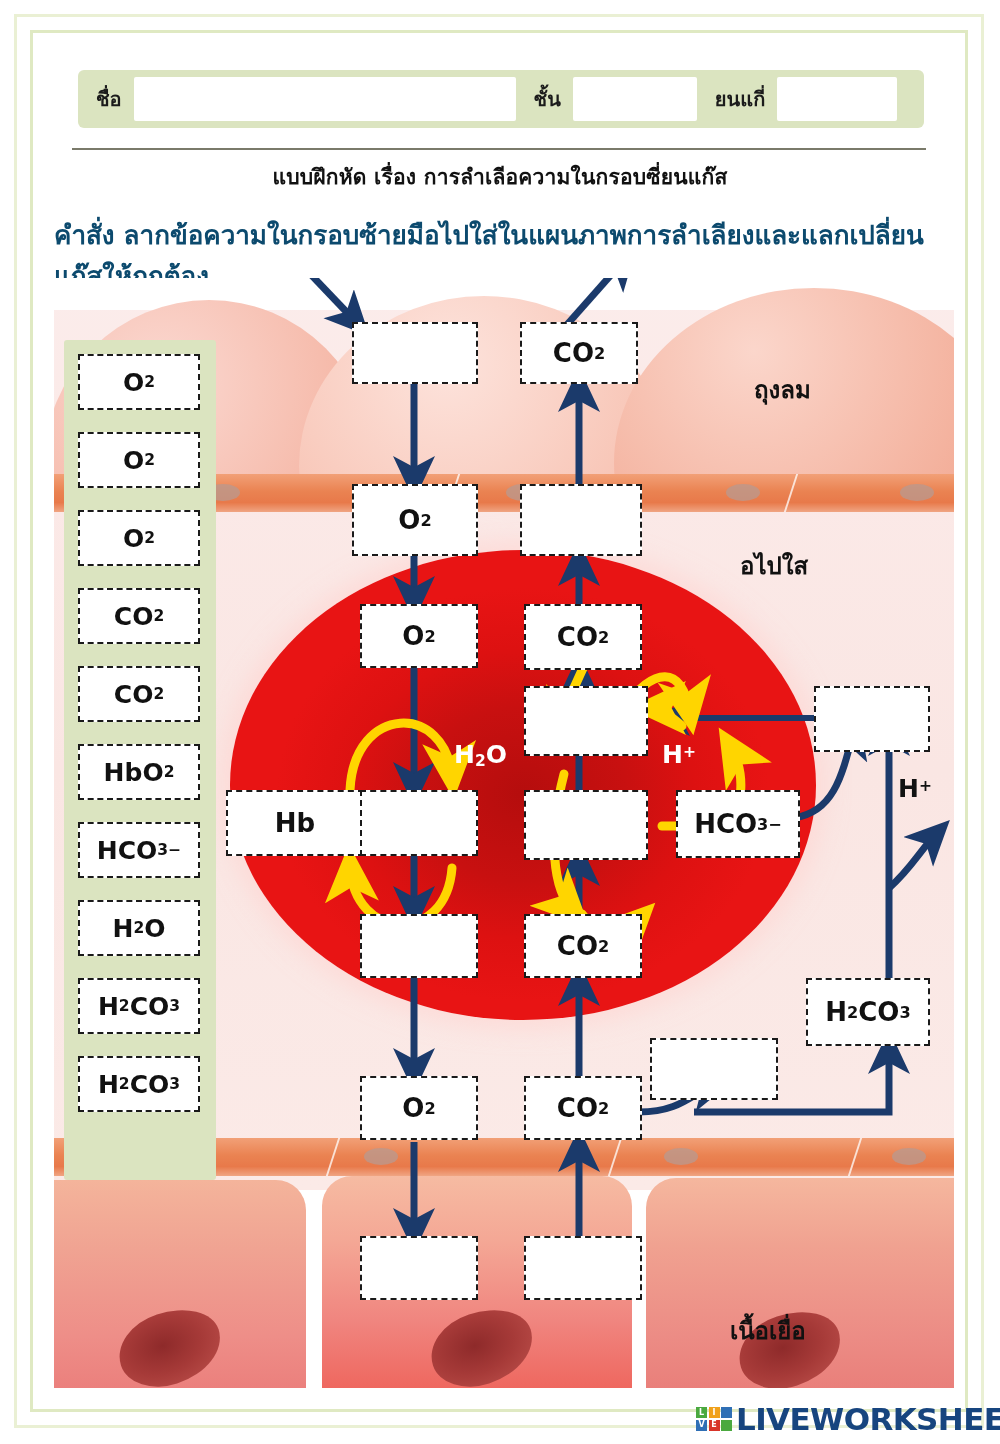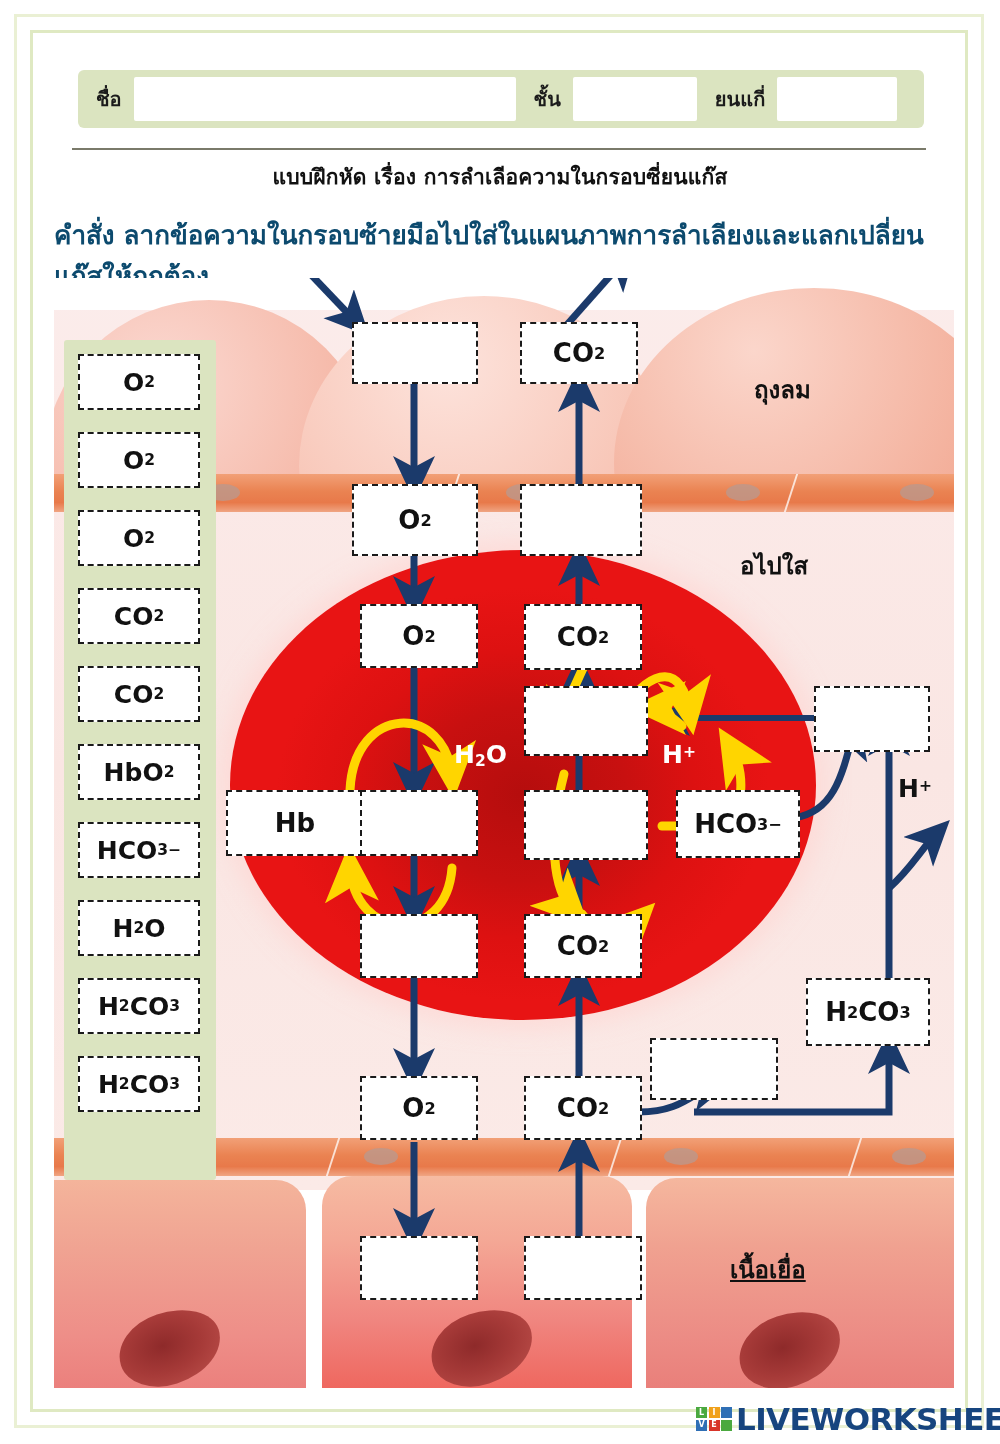--- a/index.html
+++ b/index.html
@@ -81,21 +81,21 @@
   #tissue-3{left:592px;top:900px;width:352px;height:232px;
     background:linear-gradient(180deg,#f5b79e 0%,#f0a190 30%,#ec8c85 68%,#e87a76 100%);}
   .tissue-nucleus{position:absolute;width:104px;height:72px;
     background:radial-gradient(ellipse at 44% 44%,#8e2a2a 0%,#a63a38 48%,#bf524d 100%);
     border-radius:48% 52% 54% 46%/52% 46% 54% 48%;transform:rotate(-18deg);}
 
   
   .region-label{position:absolute;font-size:24px;font-weight:700;color:#111;}
   #label-alveolus{left:700px;top:92px;}
   #label-plasma{left:686px;top:268px;}
-  #label-tissue{left:676px;top:972px;text-decoration:underline;}
+  #label-tissue{left:676px;top:1033px;}
 
   
   .dropbox{position:absolute;background:#ffffff;border:2px dashed #1a1a1a;
     display:flex;align-items:center;justify-content:center;
     font-size:26px;font-weight:600;color:#111;box-sizing:border-box;}
   .dropbox sub{font-size:.62em;vertical-align:-.22em;font-weight:600;}
   .dropbox sup{font-size:.62em;vertical-align:.42em;font-weight:600;}
 
   
   .chem-label{position:absolute;font-size:25px;font-weight:700;color:#ffffff;}

